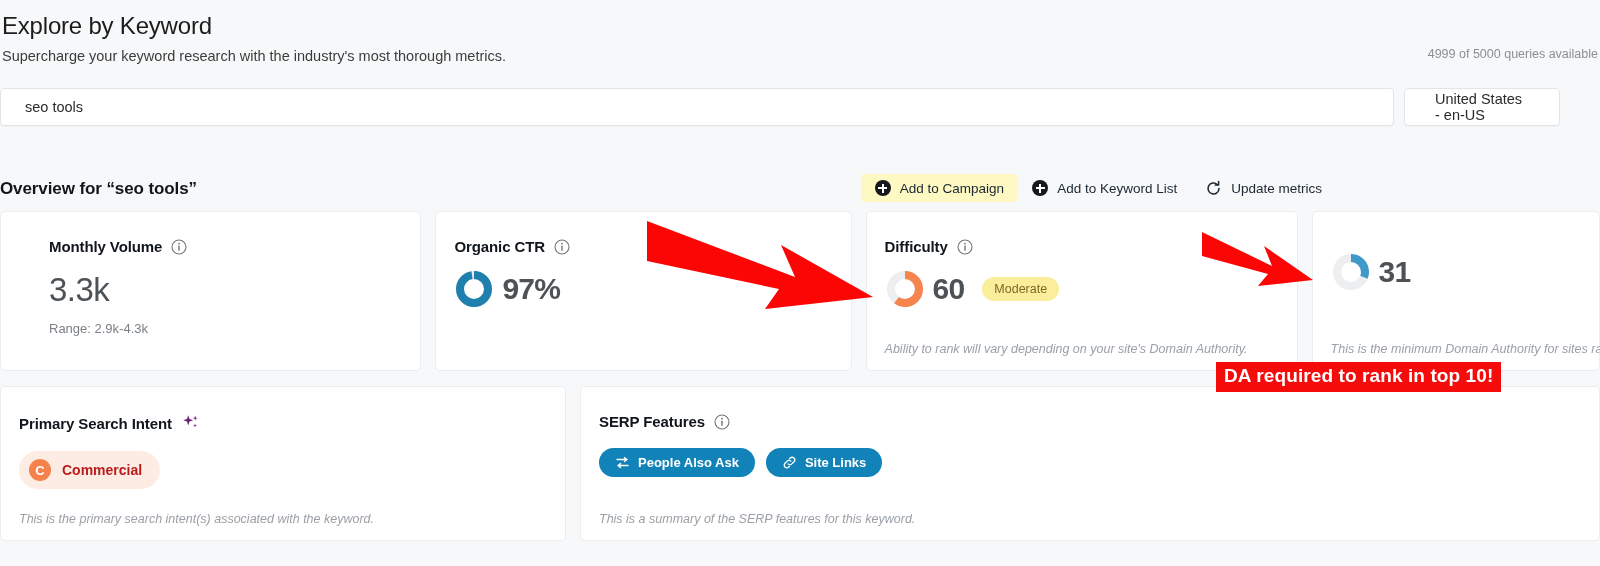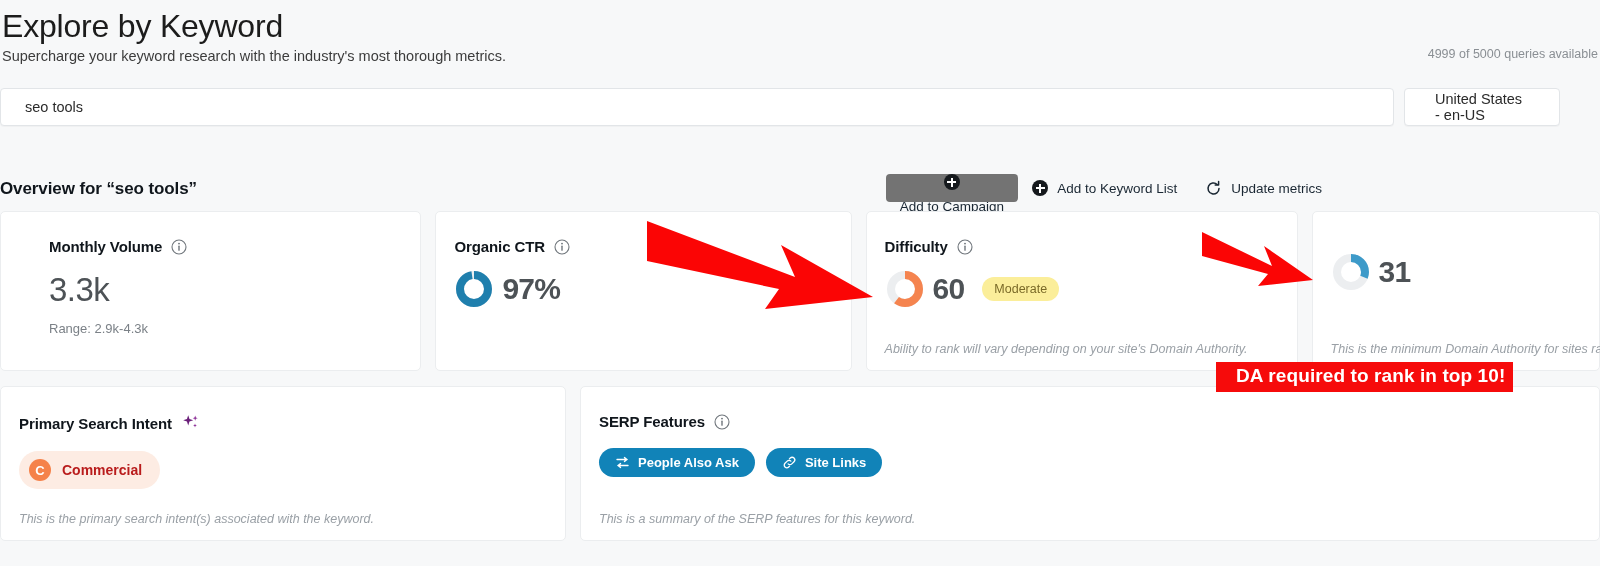--- a/index.html
+++ b/index.html
@@ -7,21 +7,21 @@
     width: 1600px; height: 566px;
     background: #f7f8f9;
     font-family: "Liberation Sans", sans-serif;
     overflow: hidden;
   }
   .page { position: relative; width: 1600px; height: 566px; background: #f7f8f9; }
 
   
   .header { padding: 8px 0 0 2px; }
   .page-title {
-    font-size: 32px; font-weight: 400; color: #1c1c1c;
+    font-size: 24px; font-weight: 400; color: #1c1c1c;
     letter-spacing: -0.2px; line-height: 36px;
   }
   .page-subtitle {
     font-size: 14.5px; color: #3c3c3c; line-height: 20px; margin-top: 2px;
   }
   .quota {
     position: absolute; right: 2px; top: 47px;
     font-size: 12.5px; color: #8a8f94; white-space: nowrap;
   }
 
@@ -57,21 +57,21 @@
     position: absolute; right: 0; top: 0;
     display: flex; align-items: center; gap: 0;
   }
   .btn {
     display: flex; align-items: center; gap: 9px;
     font-size: 13.5px; color: #1a2733; white-space: nowrap;
     height: 28px; padding: 0 14px; border-radius: 4px; border: none;
     background: transparent; cursor: pointer;
     font-family: "Liberation Sans", sans-serif;
   }
-  .btn.primary { background: #737373; flex-direction: column; }
+  .btn.primary { background: #fef9c3; }
   .icon-plus-filled {
     width: 16px; height: 16px; border-radius: 50%;
     background: #15191d; position: relative; flex: none;
   }
   .icon-plus-filled::before, .icon-plus-filled::after {
     content: ""; position: absolute; background: #ffffff;
   }
   .icon-plus-filled::before { left: 3.5px; top: 7px; width: 9px; height: 2px; }
   .icon-plus-filled::after { top: 3.5px; left: 7px; height: 9px; width: 2px; }
   .refresh-svg { flex: none; }
@@ -144,21 +144,21 @@
     display: inline-flex; align-items: center; gap: 8px;
     background: #1183b8; color: #ffffff; border-radius: 18px;
     padding: 7px 16px; font-size: 13px; font-weight: 600; cursor: pointer;
   }
 
   
   .anno-arrow { position: absolute; pointer-events: none; }
   .anno-box {
     position: absolute; background: #f60b0b; color: #ffffff;
     font-size: 19px; font-weight: 700; letter-spacing: 0.1px;
-    padding: 3px 8px 5px 20px; white-space: nowrap;
+    padding: 3px 8px 5px 8px; white-space: nowrap;
   }
 </style>
 </head>
 <body>
 
 <div class="page">
 
   <div class="header">
     <div class="page-title">Explore by Keyword</div>
     <div class="page-subtitle">Supercharge your keyword research with the industry's most thorough metrics.</div>

